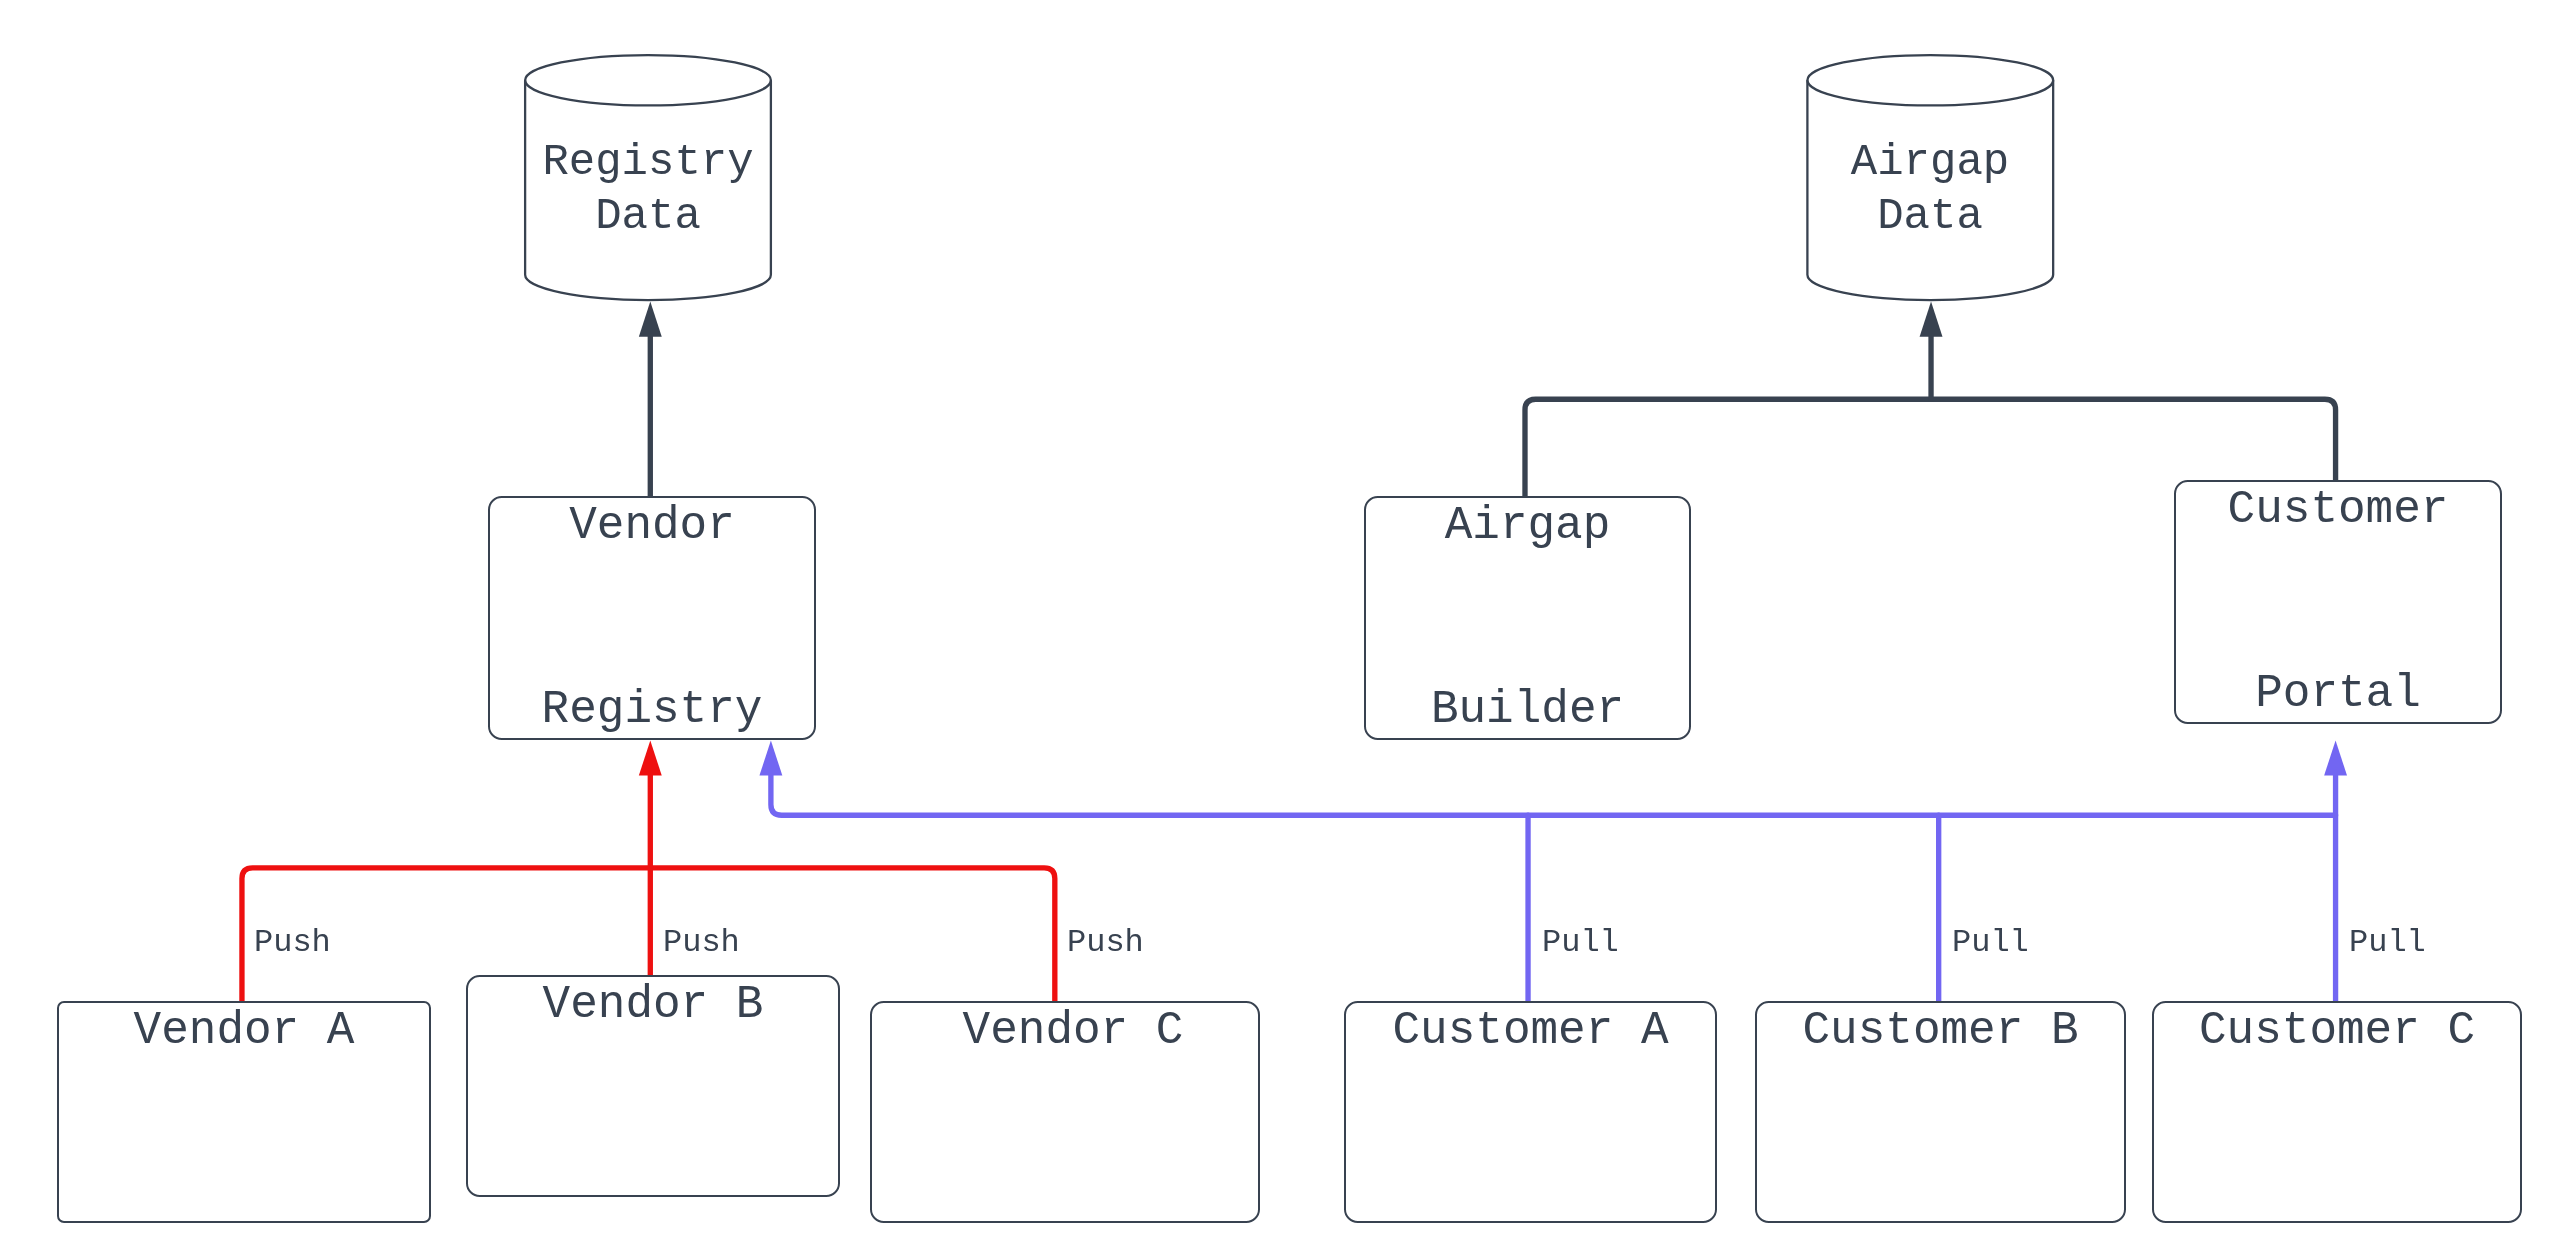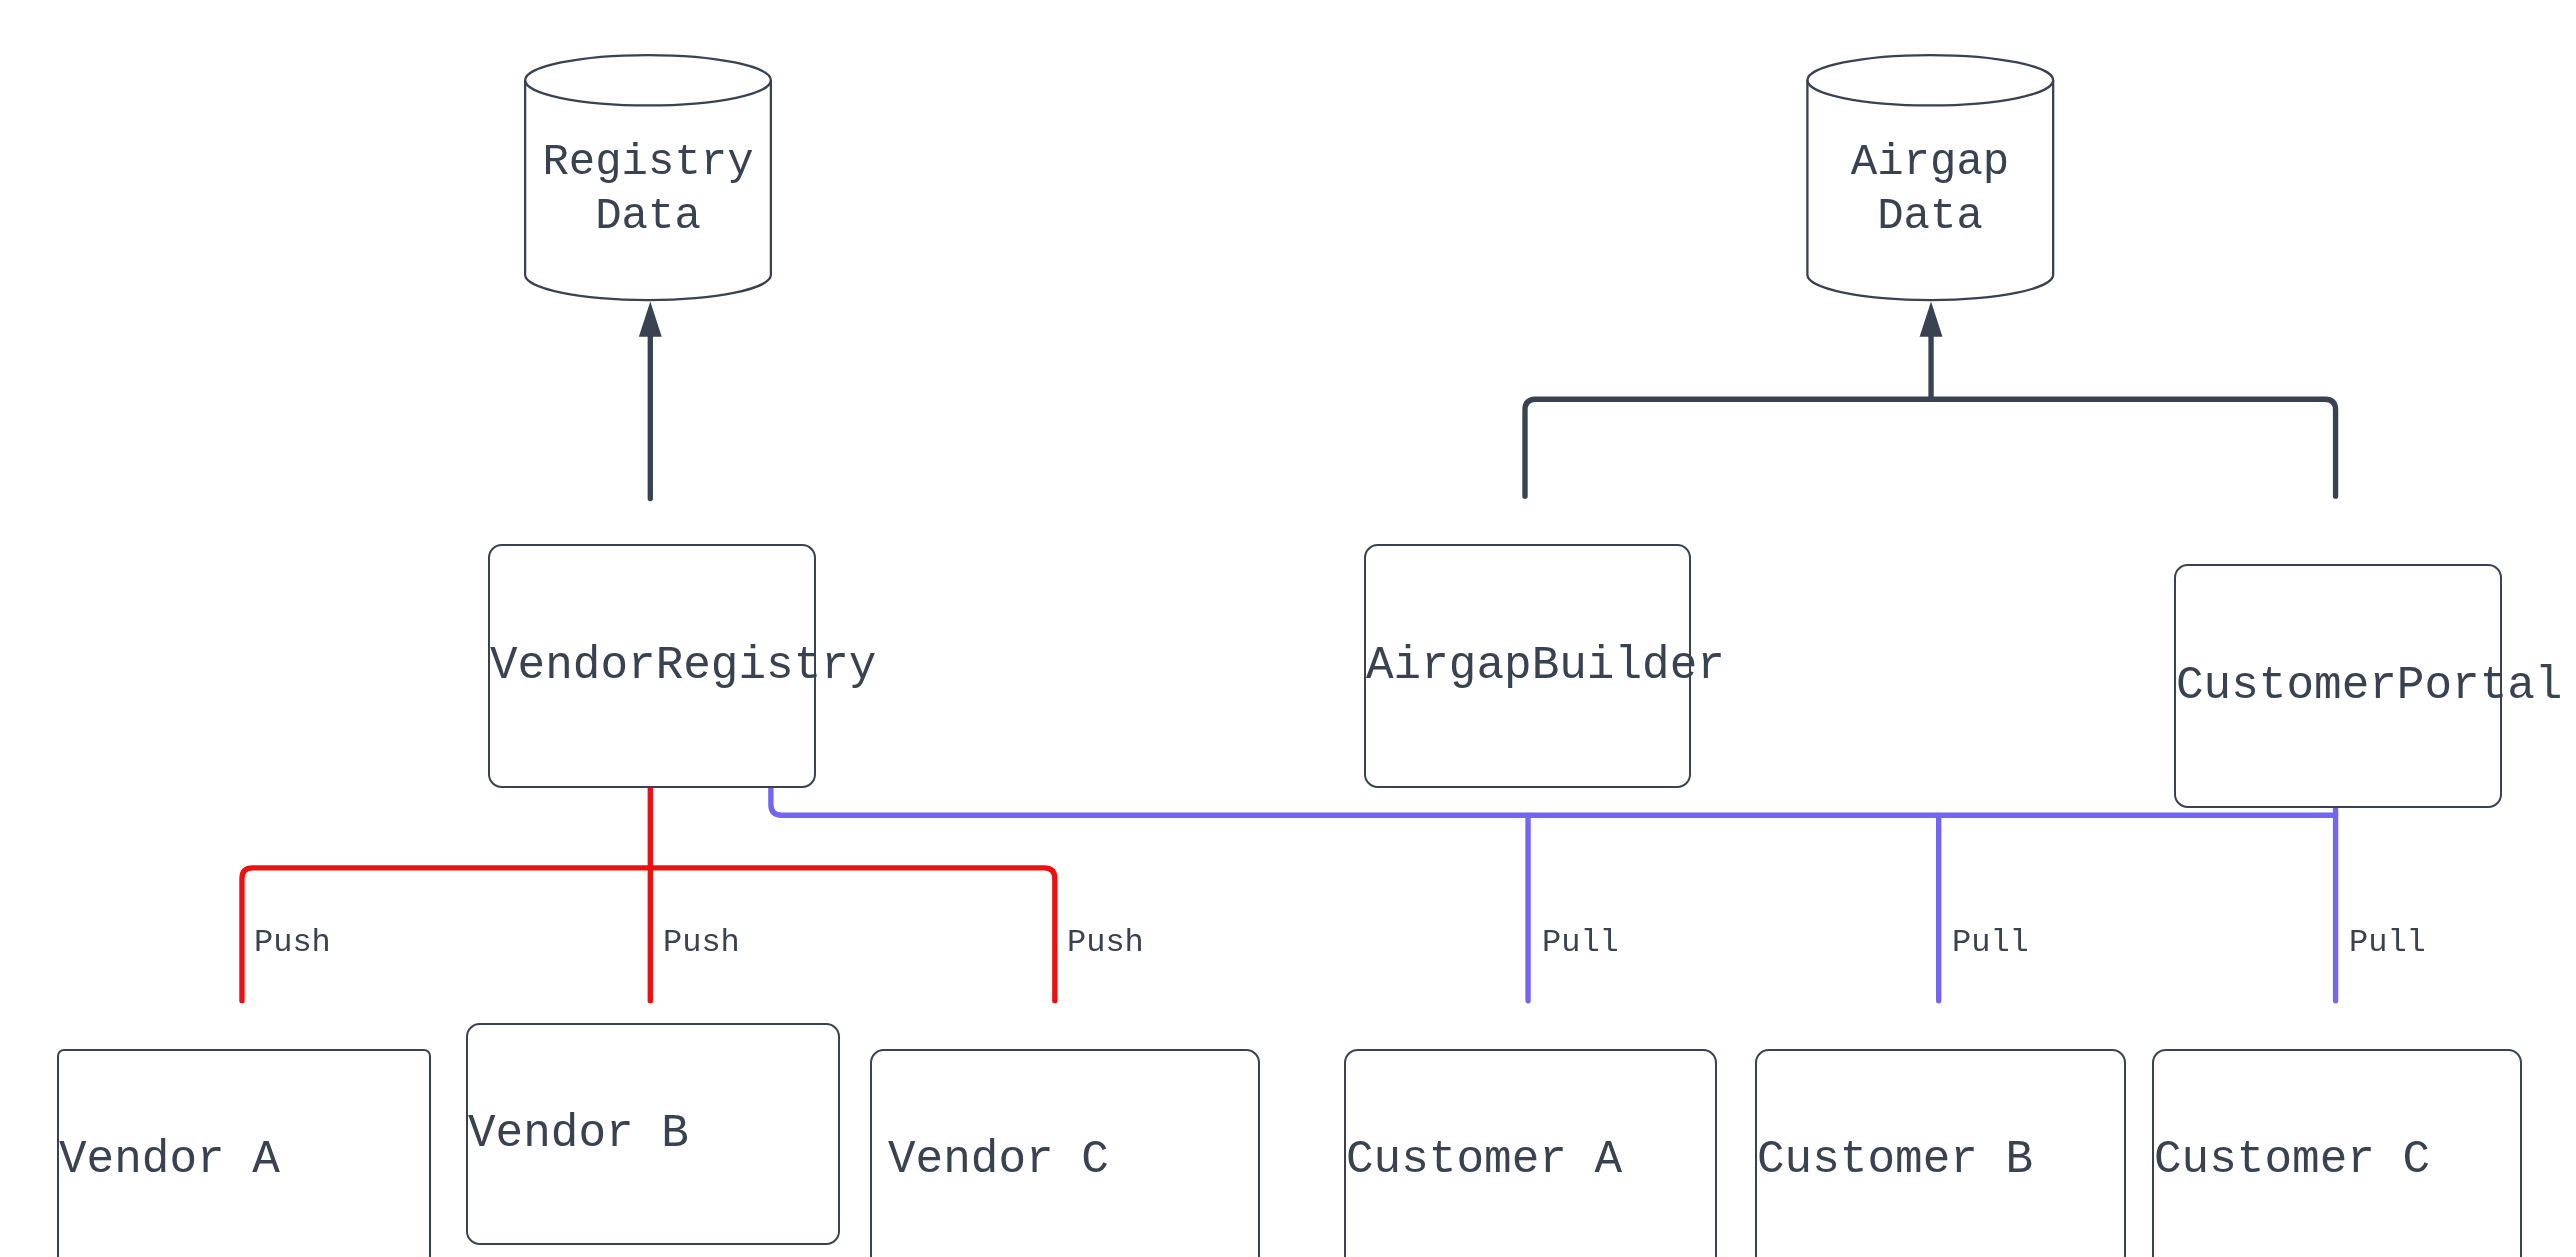--- a/index.html
+++ b/index.html
@@ -26,22 +26,22 @@
   .head-store{fill:var(--c-ink,#384250);stroke:none;}
   .head-push{fill:var(--c-push,#ee1010);stroke:none;}
   .head-pull{fill:var(--c-pull,#7266f2);stroke:none;}
   .cyl{fill:var(--c-node_fill,#fff);stroke:var(--c-ink,#384250);stroke-width:3;}
   .cyl-line{fill:none;stroke:var(--c-ink,#384250);stroke-width:3;}
   .node{
     position:absolute;z-index:2;
     background:var(--c-node_fill,#fff);
     border:2.3px solid var(--c-ink,#384250);
     border-radius:13.7px;
-    display:flex;flex-direction:row;align-items:center;justify-content:space-between;
-    font-size:46px;line-height:1.22;text-align:center;margin-top:48px;
+    display:flex;flex-direction:column;align-items:center;justify-content:space-between;
+    font-size:46px;line-height:1.22;text-align:center;
   }
   .cyl-label{
     position:absolute;z-index:3;
     font-size:44px;line-height:1.22;text-align:center;
   }
   .edge-label{
     position:absolute;z-index:3;
     font-size:32px;line-height:1.0;white-space:nowrap;
   }
 </style>
@@ -86,21 +86,21 @@
   </div>
 
   <div class="node" style="left:488px;top:496px;width:324px;height:240px;">
     <div>Vendor</div>
     <div>Registry</div>
   </div>
   <div class="node" style="left:1364px;top:496px;width:323px;height:240px;">
     <div>Airgap</div>
     <div>Builder</div>
   </div>
-  <div class="node" style="left:2174px;top:516px;width:324px;height:240px;">
+  <div class="node" style="left:2174px;top:480px;width:324px;height:240px;">
     <div>Customer</div>
     <div>Portal</div>
   </div>
 
   <div class="node" style="left:57px;top:1001px;width:370px;height:218px;border-radius:7px;">
     <div>Vendor A</div>
   </div>
   <div class="node" style="left:466px;top:975px;width:370px;height:218px;">
     <div>Vendor B</div>
   </div>

